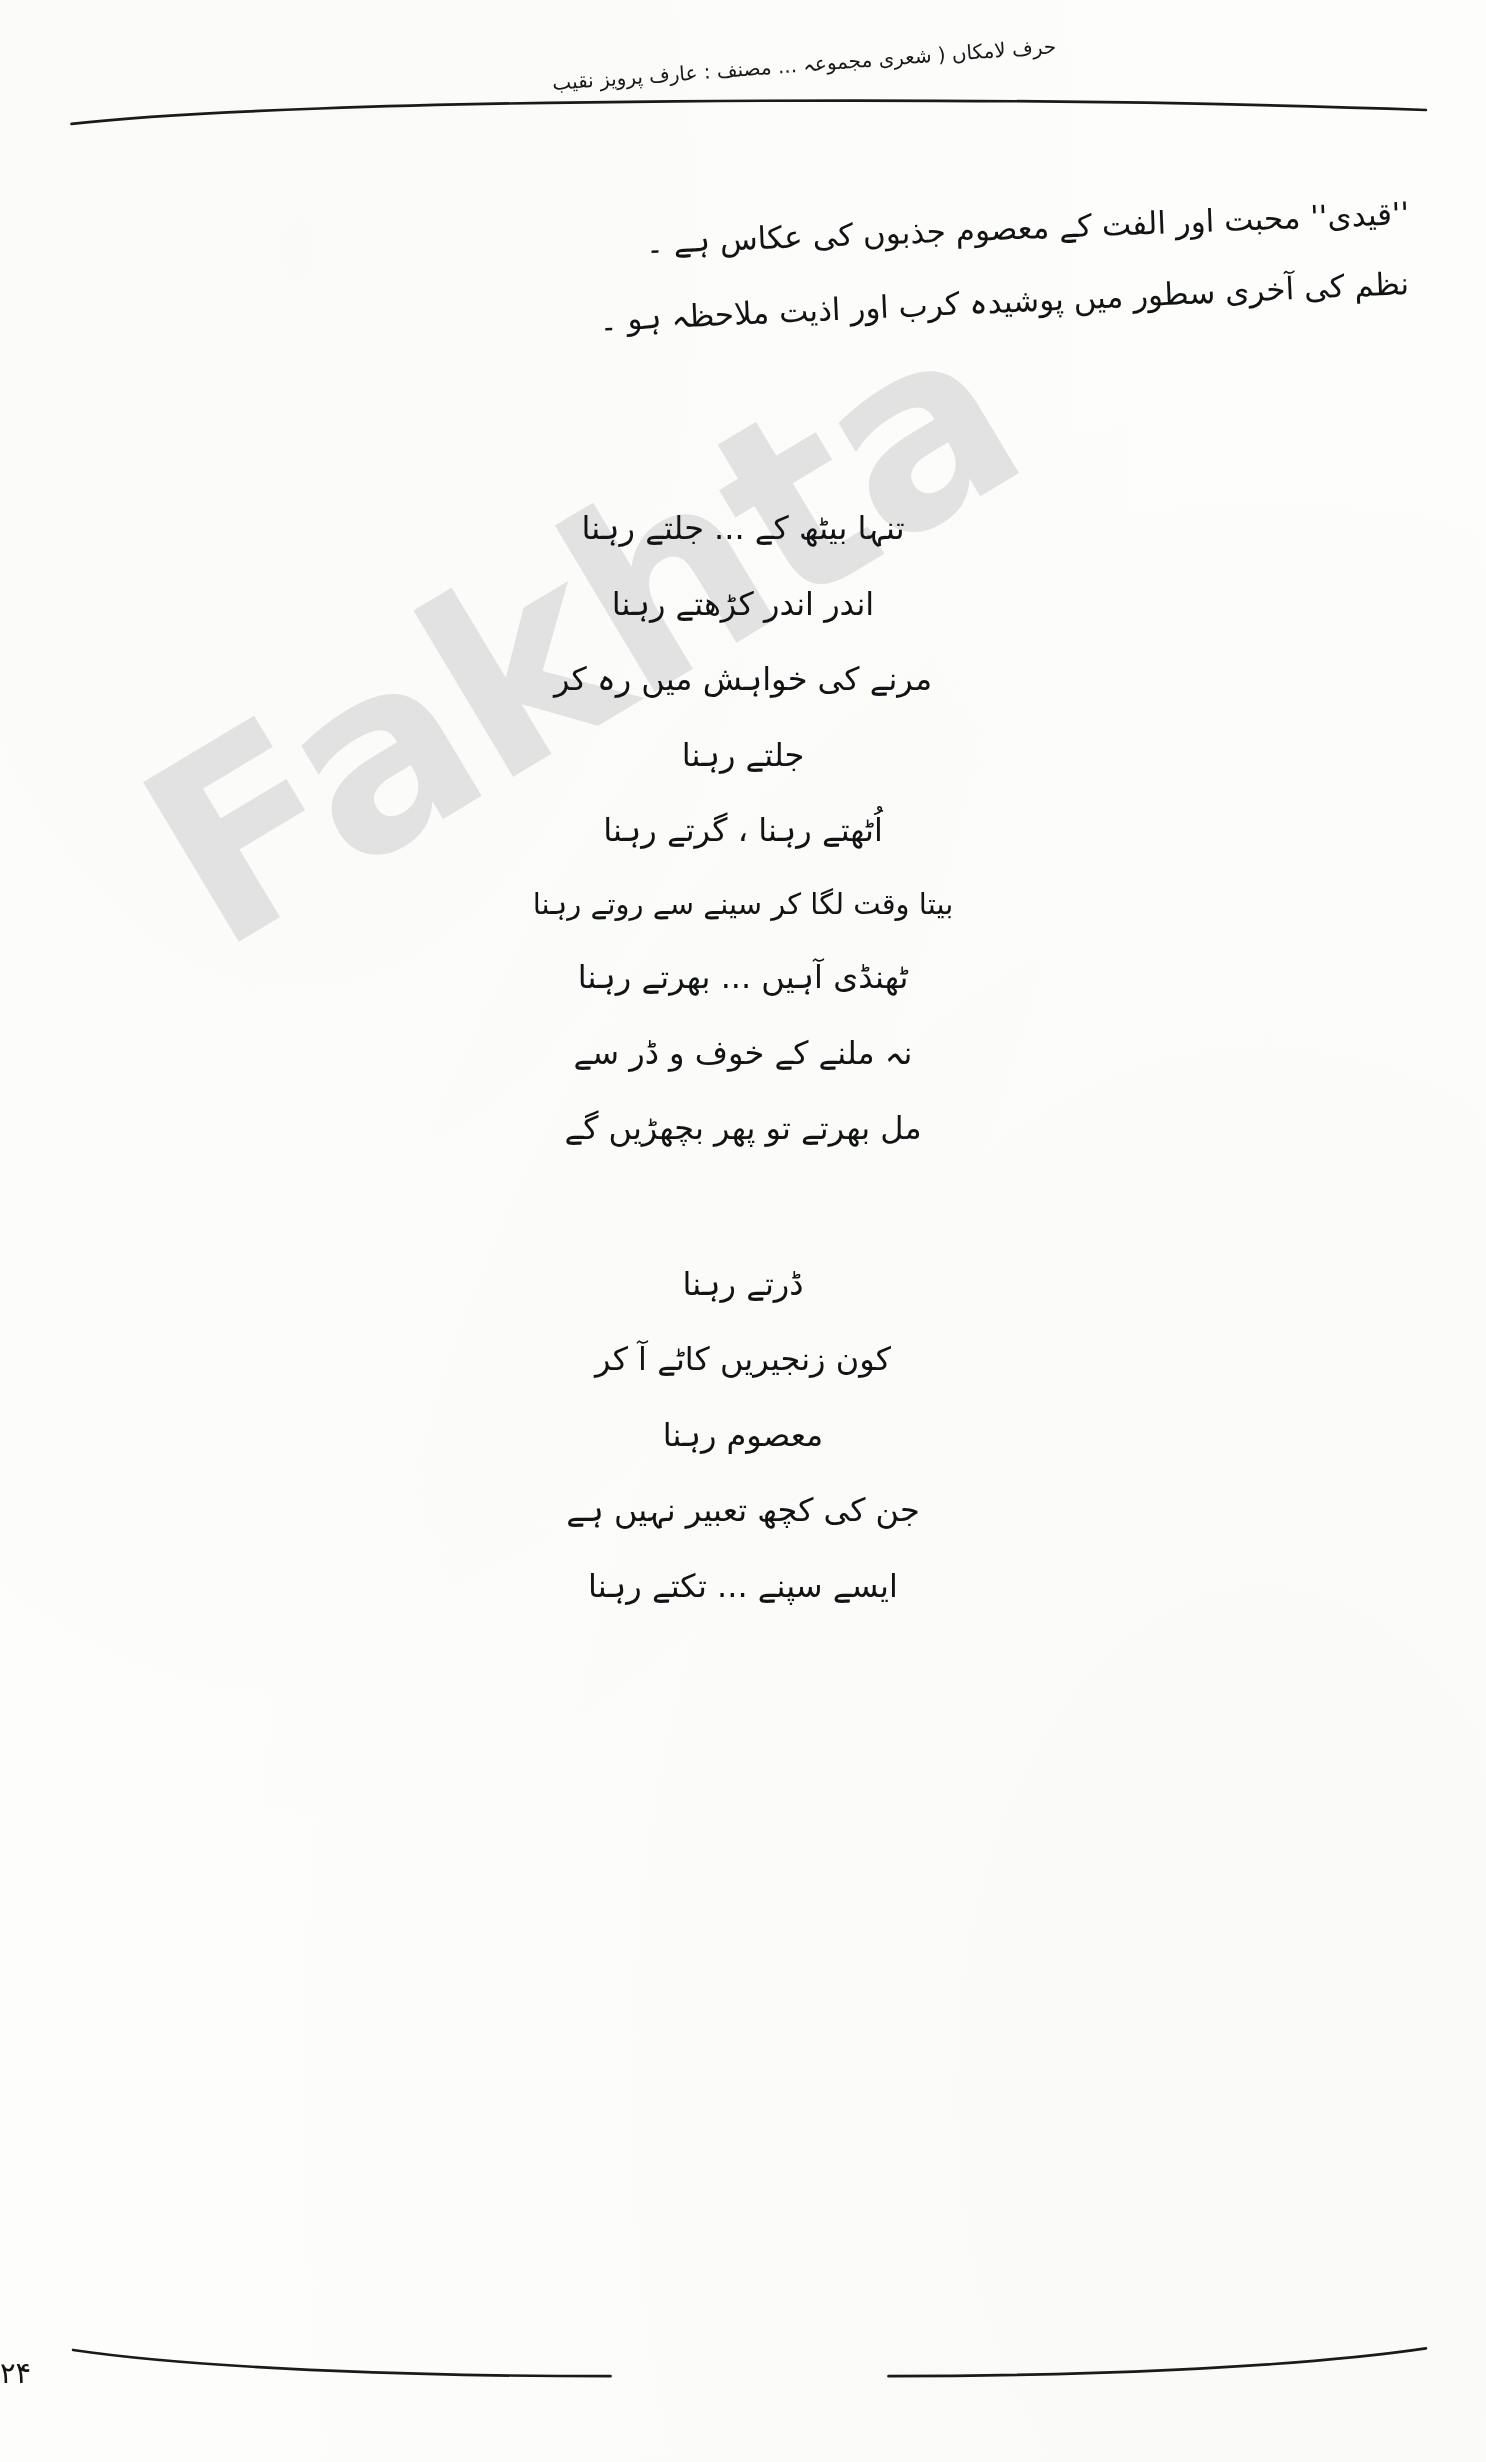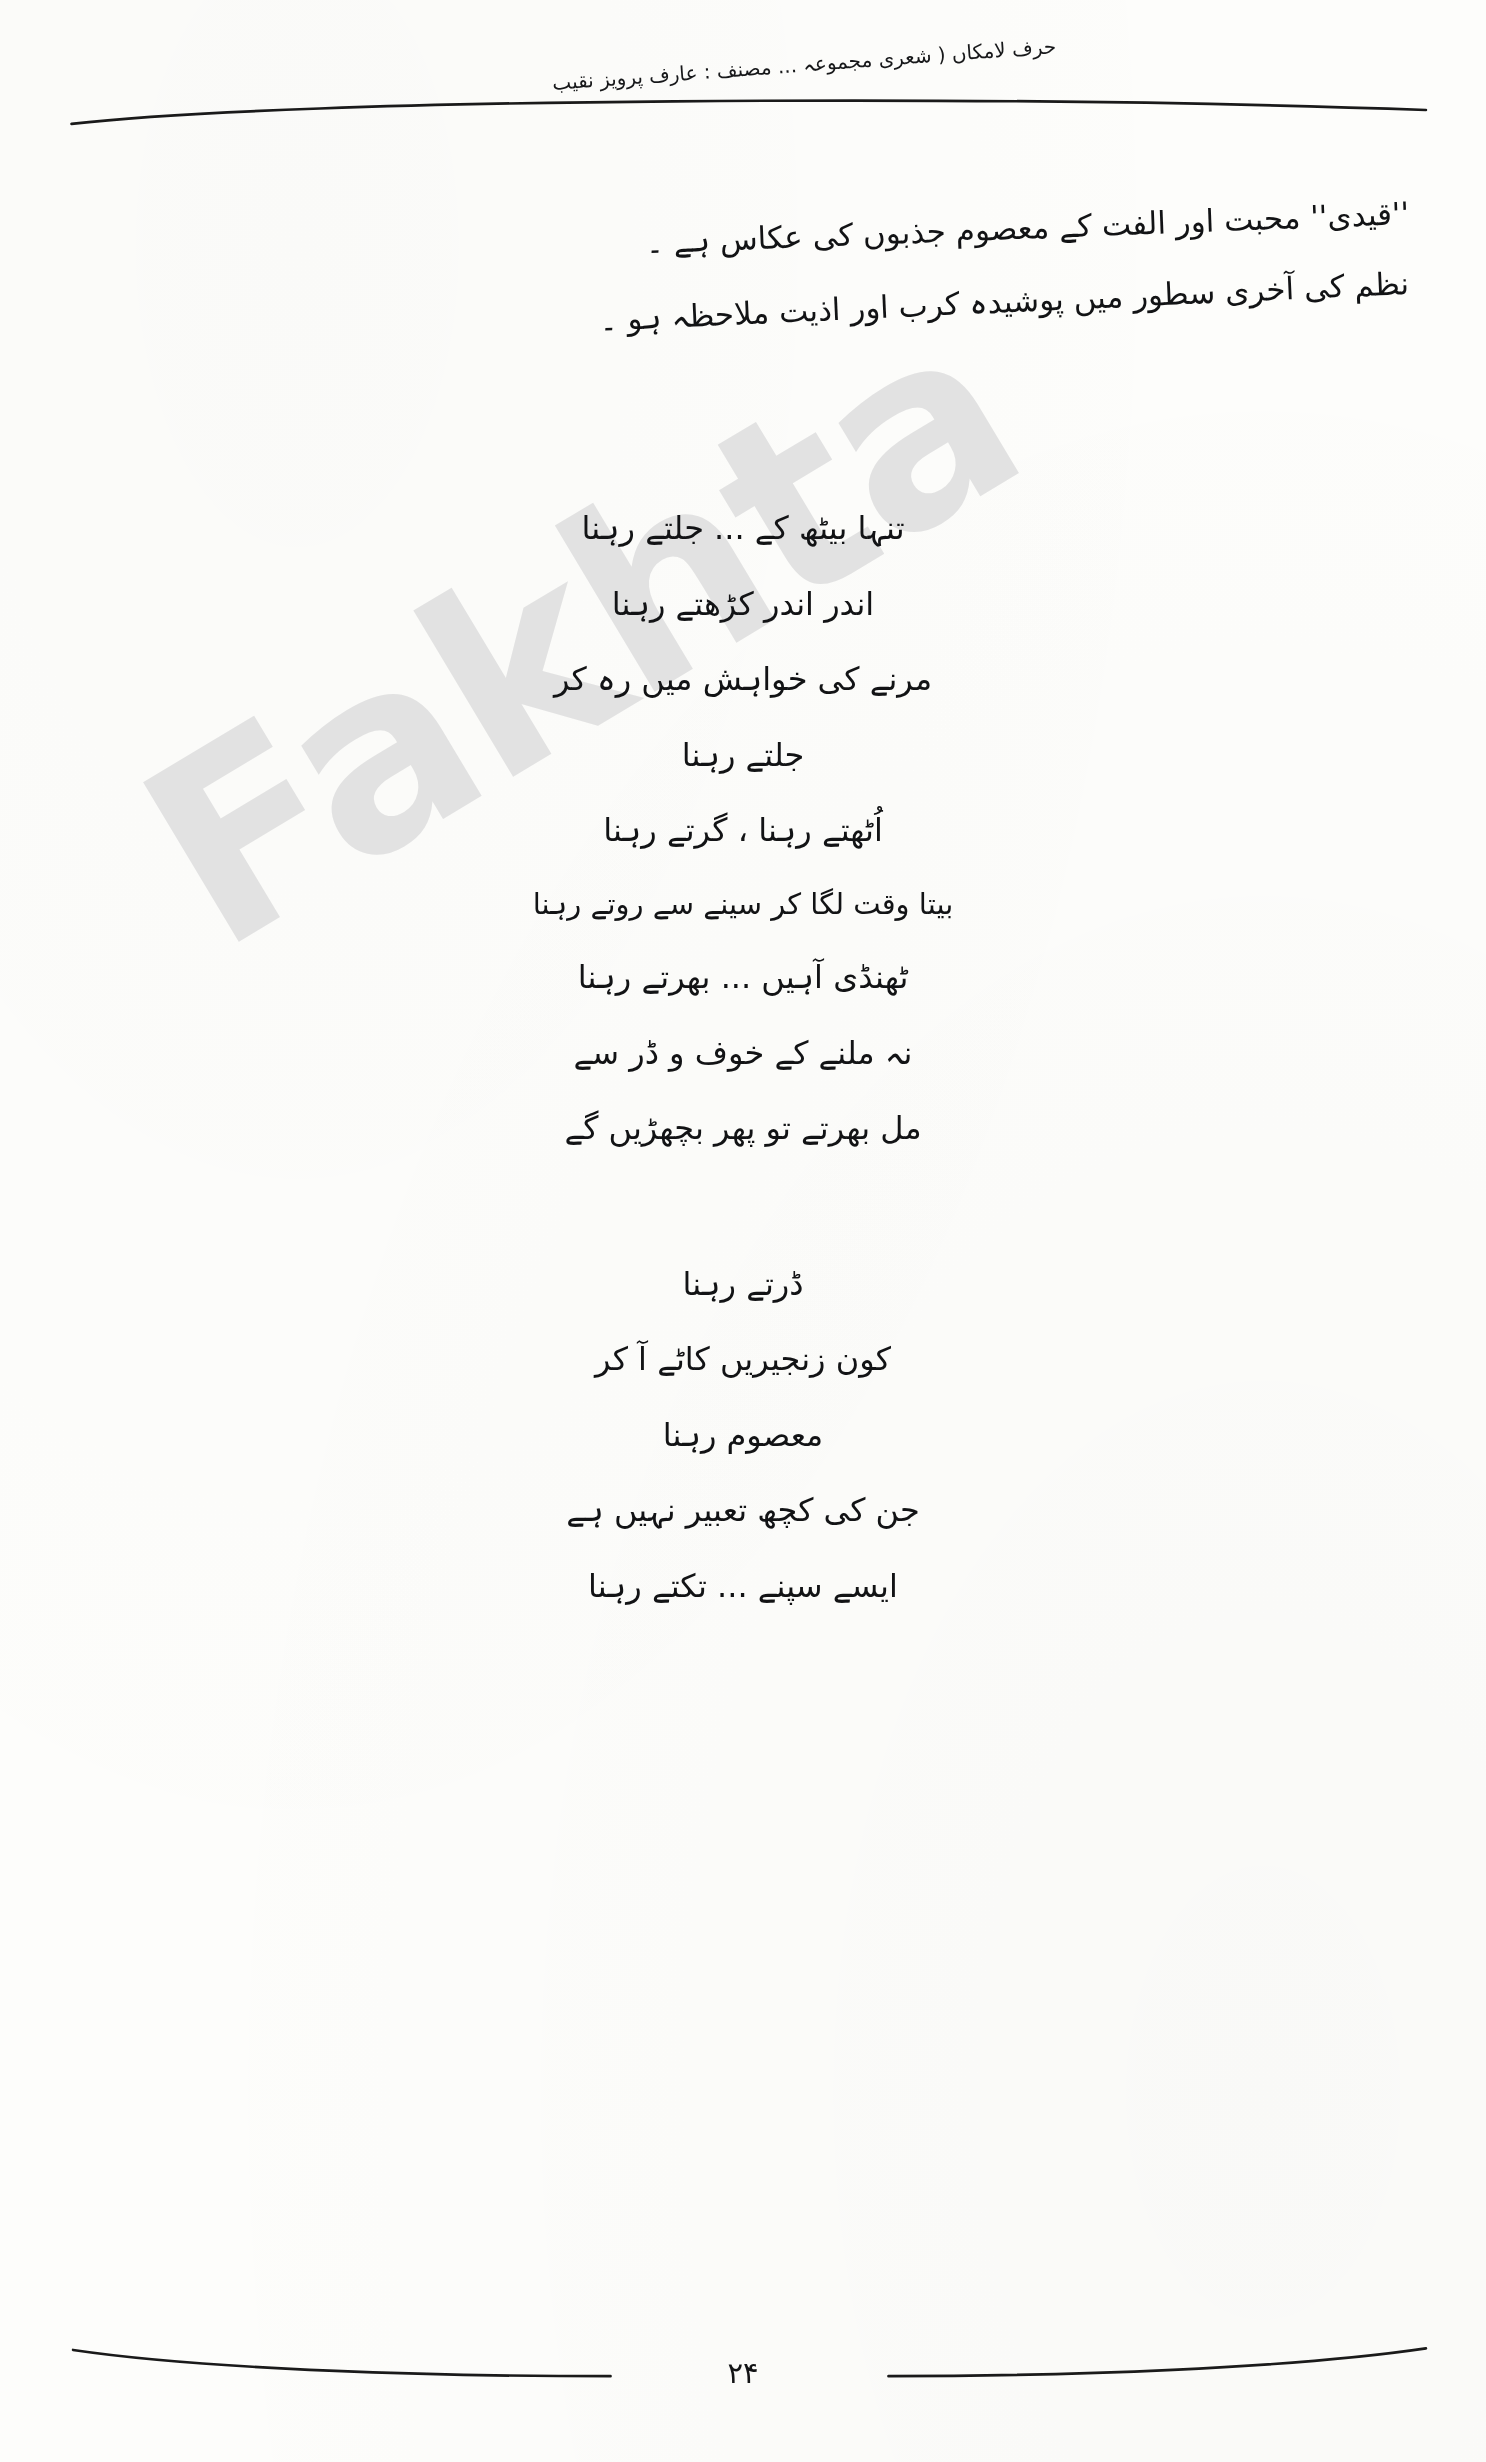--- a/index.html
+++ b/index.html
@@ -133,21 +133,20 @@
     top: 0;
     left: 70px;
     width: 1359px;
     height: 54px;
   }
   .page-number {
     position: absolute;
     top: 23px;
     left: 0;
     right: 0;
-    text-align: center;
     font-size: 29px;
     color: #121315;
     font-family: "DejaVu Sans", sans-serif;
   }
 </style>
 </head>
 <body>
 
 <div class="page">
 

